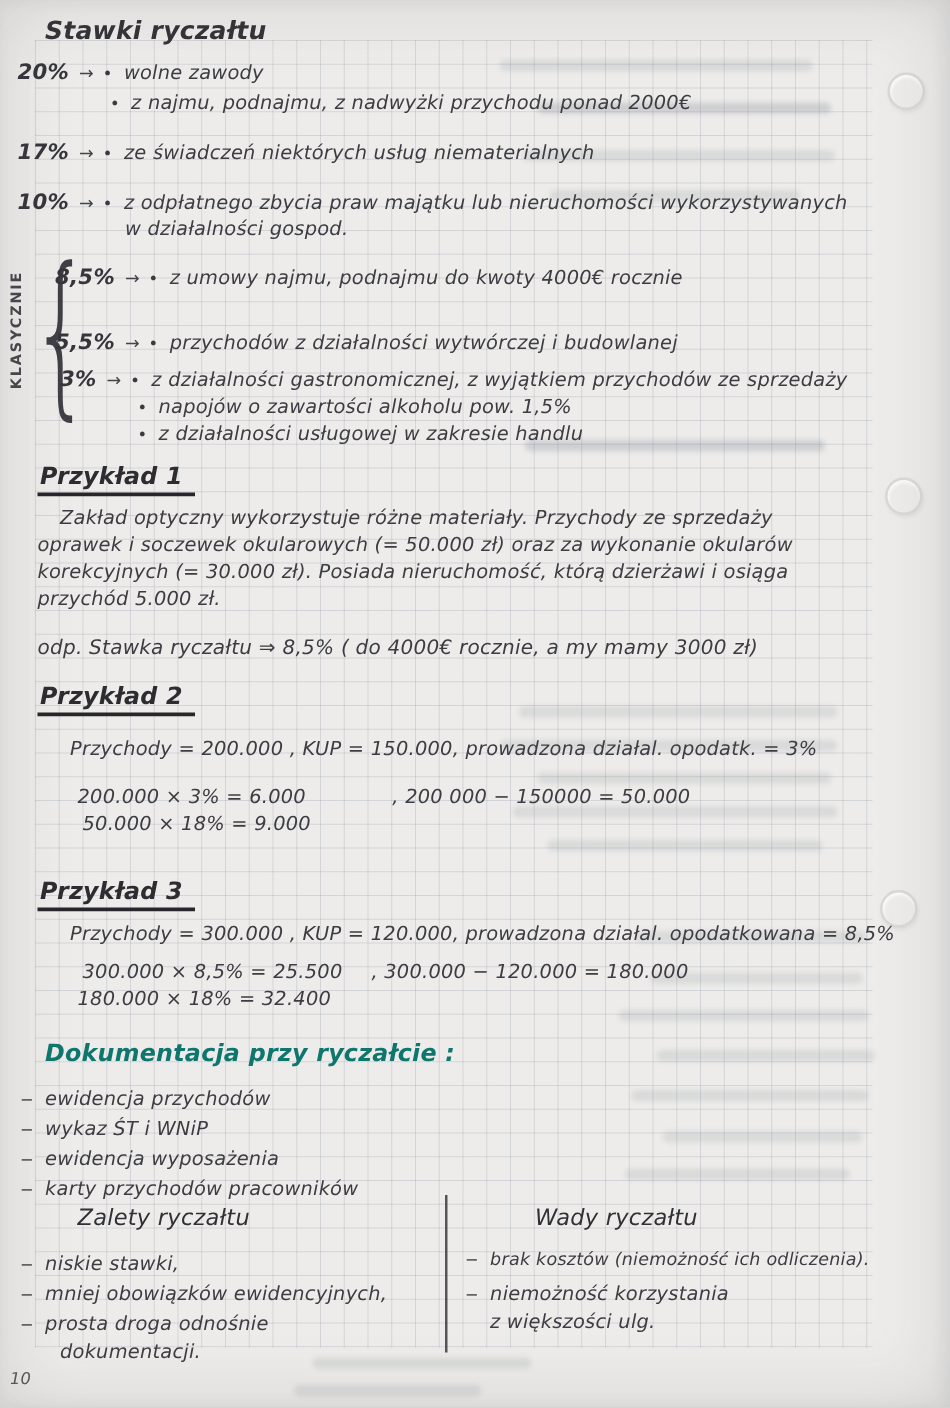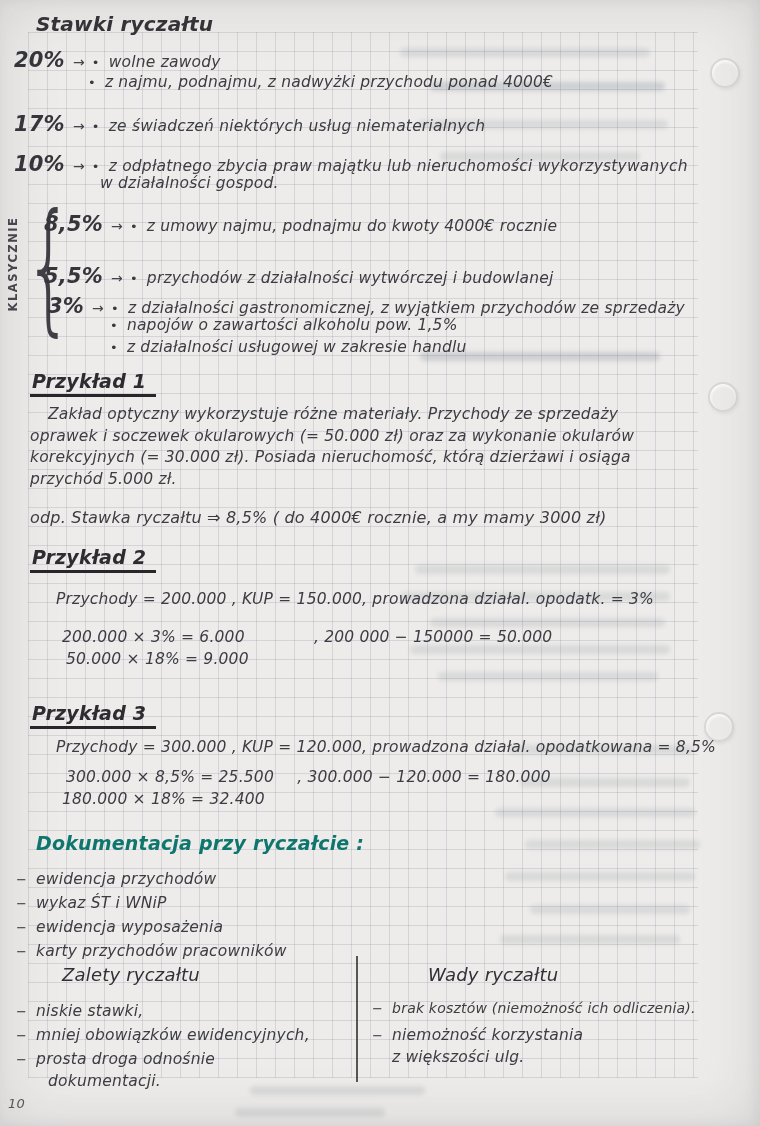--- a/index.html
+++ b/index.html
@@ -12,21 +12,21 @@
   #grid{
     position:absolute;left:28px;top:32px;width:670px;height:1046px;
     background-image:
       linear-gradient(to right, rgba(118,130,148,0.22) 1px, transparent 1px),
       linear-gradient(to bottom, rgba(118,130,148,0.22) 1px, transparent 1px);
     background-size:19px 19px;
   }
   .hand{font-style:italic;letter-spacing:0.2px;}
   .abs{position:absolute;white-space:nowrap;}
   .row{display:flex;align-items:baseline;}
-  .rate{font-size:21px;font-weight:bold;color:#35353b;margin-right:4px;}
+  .rate{font-size:17px;font-weight:bold;color:#35353b;margin-right:4px;}
   .arrow{margin:0 7px 0 4px;font-size:14px;color:#44444a;}
   .bullet{margin-right:9px;font-size:13px;color:#3a3a40;}
   .txt{font-size:15.5px;}
   .small{font-size:14px;}
   .heading-underline{
     font-size:19px;font-weight:bold;color:#2c2c31;
     border-bottom:3px solid #26262b;padding:0 10px 2px 2px;
   }
   .section-heading{font-size:19px;font-weight:bold;color:#0f766e;}
   .col-heading{font-size:18px;font-weight:normal;color:#303036;}
@@ -88,21 +88,21 @@
   <div class="abs hand" style="left:36px;top:12px;font-size:20px;font-weight:bold;color:#333338">Stawki ryczałtu</div>
 
   <div class="abs row hand" style="left:14px;top:48px">
     <span class="rate">20%</span>
     <span class="arrow">→</span>
     <span class="bullet">•</span>
     <span class="txt">wolne zawody</span>
   </div>
   <div class="abs row hand" style="left:88px;top:73px">
     <span class="bullet">•</span>
-    <span class="txt">z najmu, podnajmu, z nadwyżki przychodu ponad 4000€</span>
+    <span class="txt">z najmu, podnajmu, z nadwyżki przychodu ponad 2000€</span>
   </div>
 
   <div class="abs row hand" style="left:14px;top:112px">
     <span class="rate">17%</span>
     <span class="arrow">→</span>
     <span class="bullet">•</span>
     <span class="txt">ze świadczeń niektórych usług niematerialnych</span>
   </div>
 
   <div class="abs row hand" style="left:14px;top:152px">

